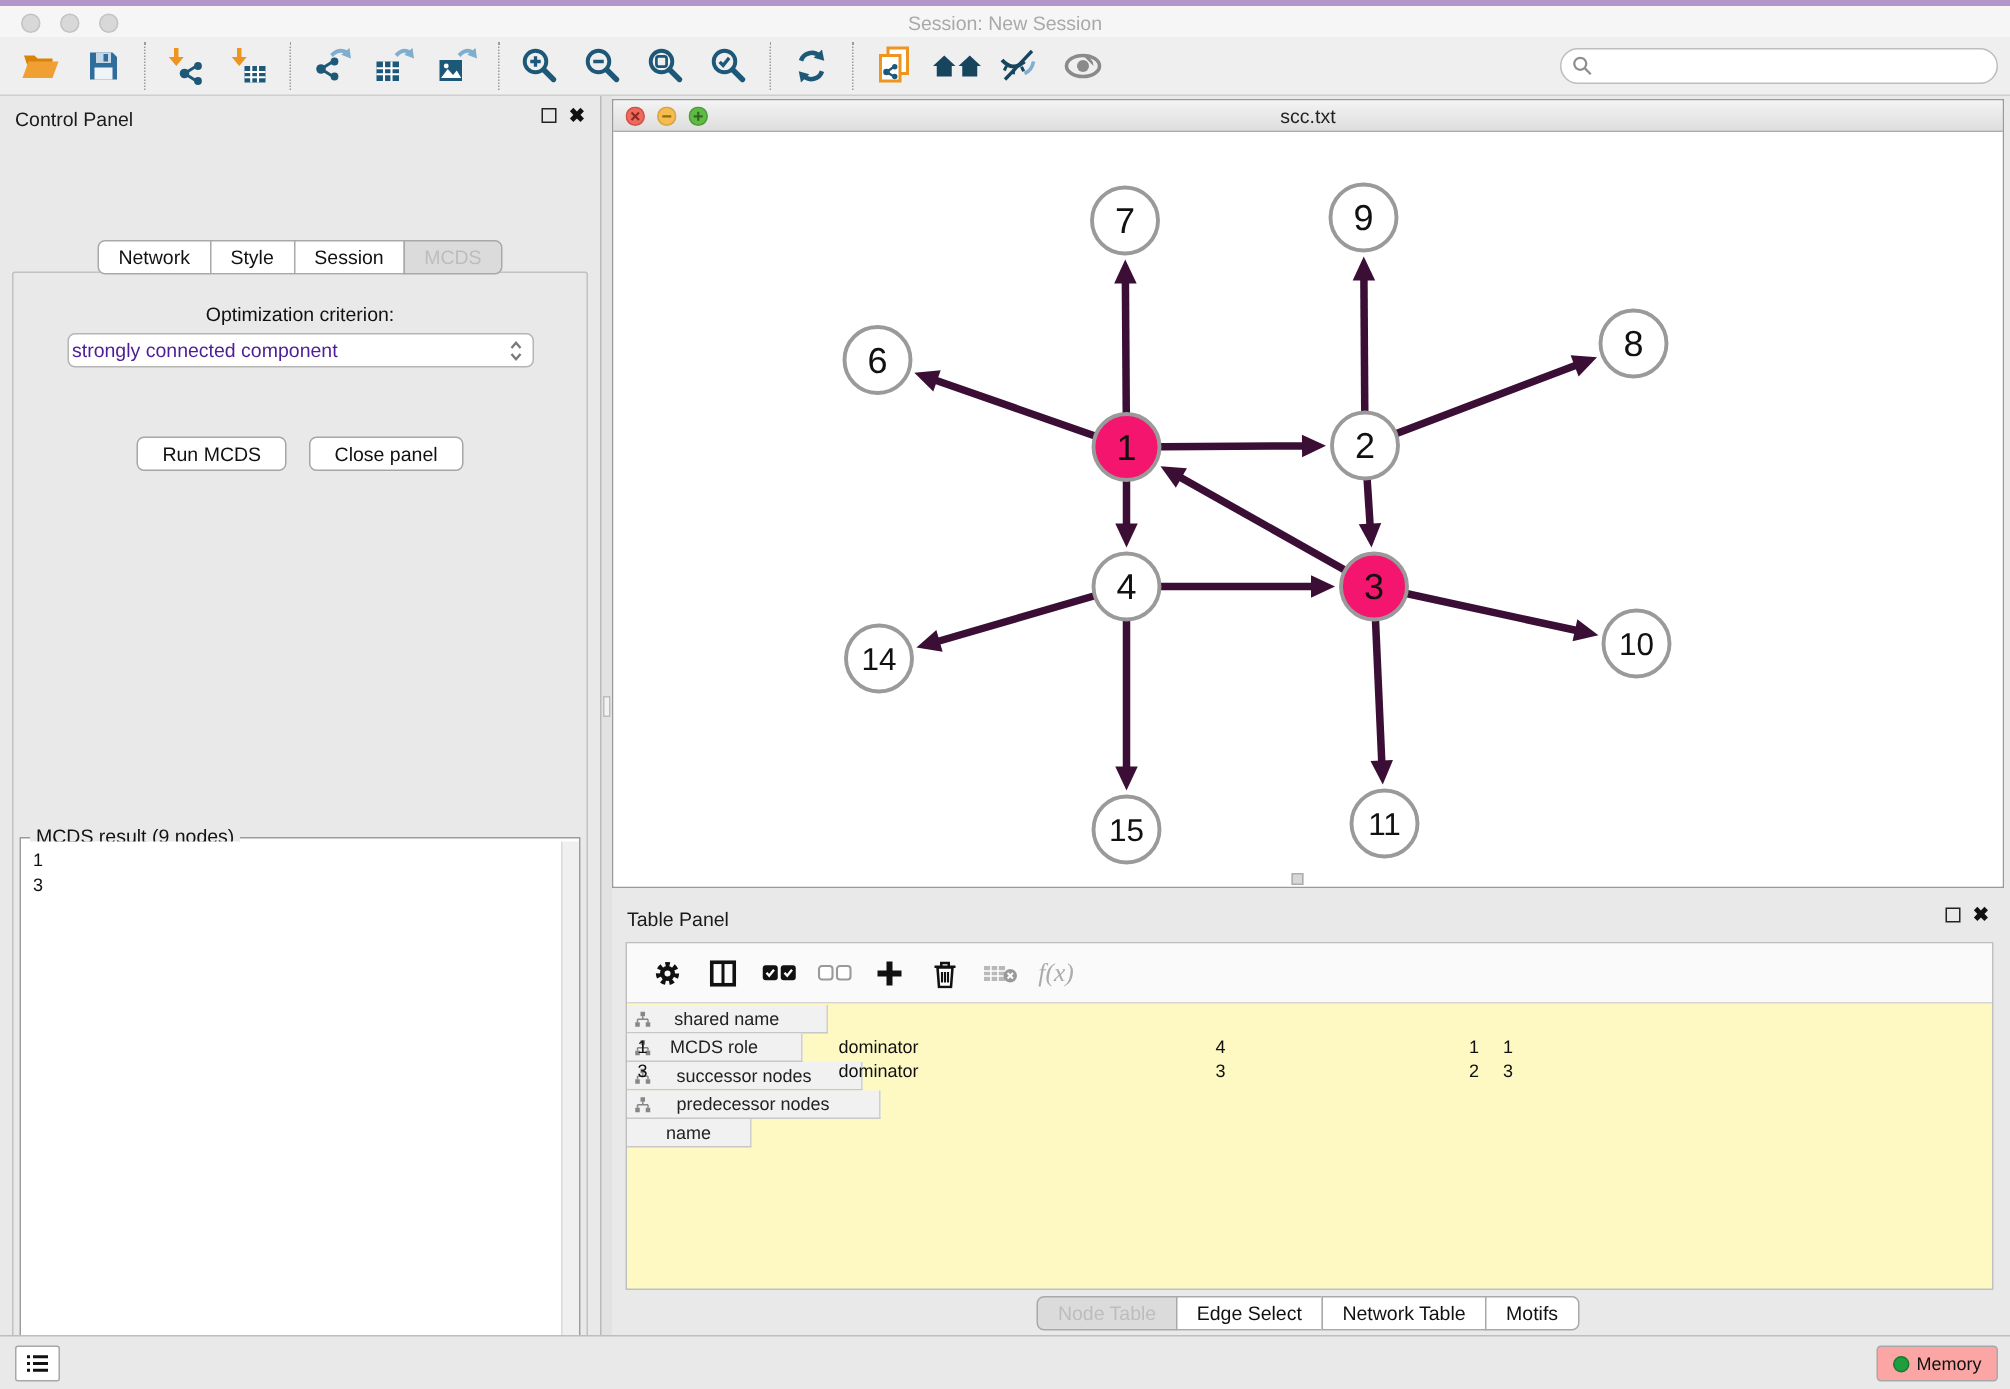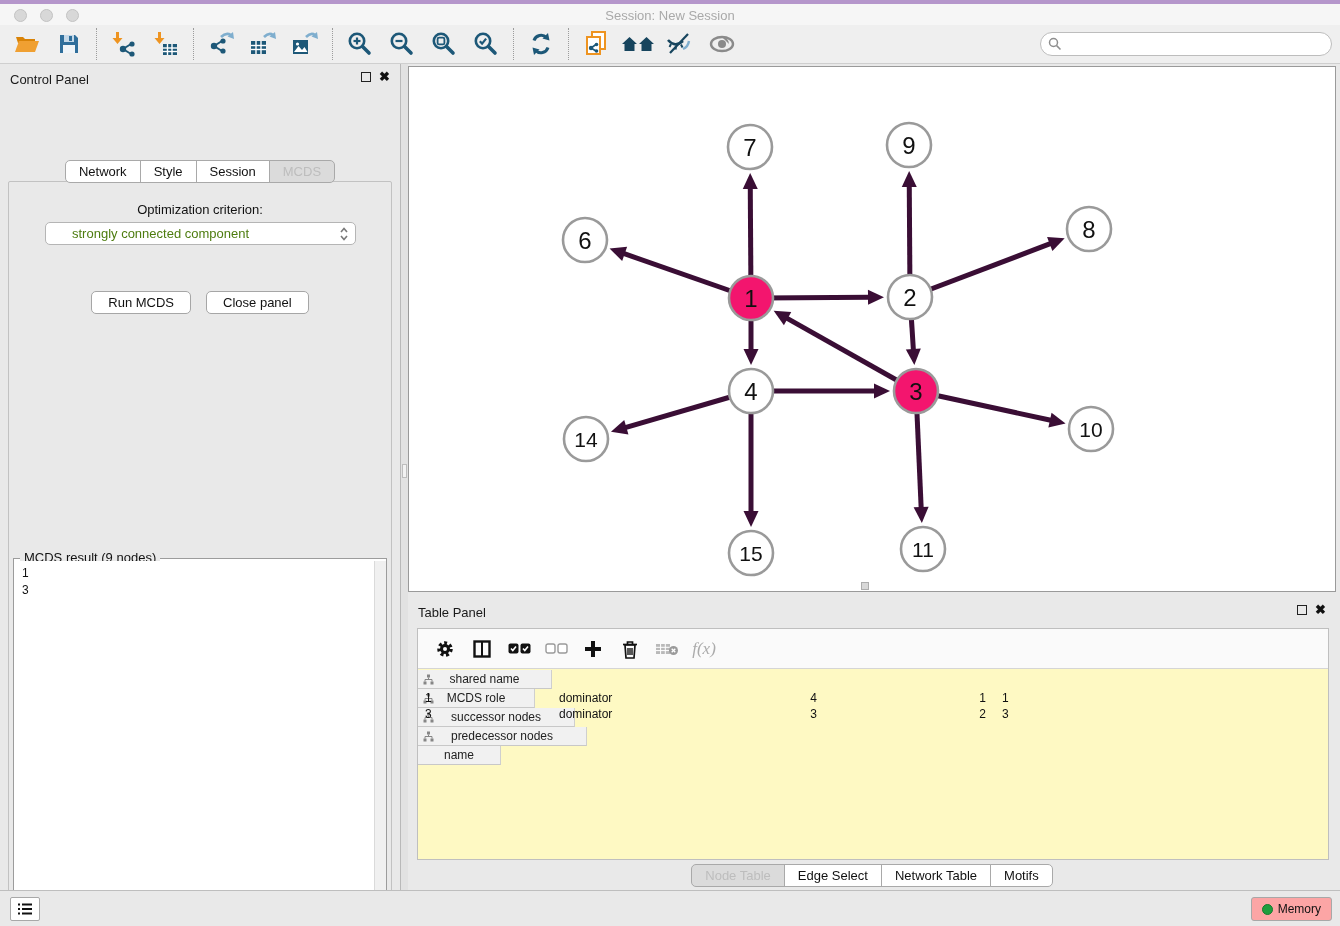--- a/index.html
+++ b/index.html
@@ -31,21 +31,21 @@
 
   .tabs-row { position:absolute; left:0; width:100%; display:flex; justify-content:center; z-index:2; }
   .cp-tabs { top:96px; }
   .tab { background:#fff; border:1px solid #A9A9A9; margin-left:-1px; padding:3px 13px; font-size:13px; color:#111; white-space:nowrap; }
   .tab.first { border-radius:5px 0 0 5px; margin-left:0; }
   .tab.last { border-radius:0 5px 5px 0; }
   .tab.selected { background:#DBDBDB; color:#BDBDBD; }
 
   .cp-content { position:absolute; left:8px; top:117px; width:384px; height:758px; background:#E9E9E9; border:1px solid #C2C2C2; border-radius:2px; }
   .opt-label { position:absolute; left:0; width:100%; top:20px; text-align:center; font-size:13px; color:#111; }
-  .select { position:absolute; left:36px; top:40px; width:311px; height:23px; background:#fff; border:1px solid #B5B5B5; border-radius:5px; font-size:13px; color:#4d7c0f; line-height:21px; padding-left:26px; }
+  .select { position:absolute; left:36px; top:40px; width:311px; height:23px; background:#fff; border:1px solid #B5B5B5; border-radius:5px; font-size:13px; color:#4c1d95; line-height:21px; padding-left:2px; }
   .stepper { position:absolute; right:6px; top:3px; }
   .btn-row { position:absolute; left:0; top:73px; width:100%; display:flex; justify-content:center; gap:15px;margin-top:36px; }
   .btn { background:#fff; border:1px solid #A6A6A6; border-radius:5px; padding:3px 16px; font-size:13px; color:#111; }
 
   .group { position:absolute; left:4px; top:376px; width:374px; height:375px; border:1px solid #9C9C9C; background:#fff; }
   .group-legend { position:absolute; top:-9px; left:6px; background:#E9E9E9; padding:0 4px; font-size:13px; color:#111; }
   .result-text { position:absolute; left:0; top:2px; right:12px; bottom:0; background:#fff; font-size:12px; line-height:17px; padding:4px 8px; white-space:pre; color:#111; }
   .result-scroll { position:absolute; right:0; top:2px; width:12px; bottom:0; background:#F0F0F0; border-left:1px solid #DADADA; }
 
   
@@ -298,20 +298,41 @@
         <div class="result-scroll"></div>
       </div>
     </div>
   </div>
 
   <div class="v-divider">
     <div class="v-grip"></div>
   </div>
 
   <div class="net-window">
+    <div class="net-titlebar">
+      <svg class="tl" style="left:8px" width="13" height="13" viewBox="0 0 13 13">
+        <circle cx="6.5" cy="6.5" r="6" fill="#EE6A5F" stroke="#CE5347" stroke-width="1"></circle>
+        <g stroke="#8E2A22" stroke-width="1.4">
+            <line x1="4" y1="4" x2="9" y2="9"></line>
+            <line x1="9" y1="4" x2="4" y2="9"></line>
+          </g>
+      </svg>
+      <svg class="tl" style="left:29px" width="13" height="13" viewBox="0 0 13 13">
+        <circle cx="6.5" cy="6.5" r="6" fill="#F5BD4F" stroke="#D9A33D" stroke-width="1"></circle>
+        <line x1="3.5" y1="6.5" x2="9.5" y2="6.5" stroke="#93690F" stroke-width="1.5"></line>
+      </svg>
+      <svg class="tl" style="left:50px" width="13" height="13" viewBox="0 0 13 13">
+        <circle cx="6.5" cy="6.5" r="6" fill="#62BA46" stroke="#4A9E34" stroke-width="1"></circle>
+        <g stroke="#2E6B1E" stroke-width="1.5">
+            <line x1="3.5" y1="6.5" x2="9.5" y2="6.5"></line>
+            <line x1="6.5" y1="3.5" x2="6.5" y2="9.5"></line>
+          </g>
+      </svg>
+      <div class="net-title">scc.txt</div>
+    </div>
     <svg id="graph" class="net-canvas" viewBox="0 0 926 503">
         <line x1="342" y1="210" x2="341.2648948534724" y2="98.99912287434069" stroke="#3A0E35" stroke-width="5"></line>
         <polygon points="341.1721816547571,84.99942986832144 348.77797513508494,100.94941123303163 333.77830405720715,101.0487468030838" fill="#3A0E35"></polygon>
         <line x1="342" y1="210" x2="213.76142168481576" y2="165.19374974529708" stroke="#3A0E35" stroke-width="5"></line>
         <polygon points="200.54492409513023,160.5759373344431 218.12332084629975,158.77317066665898 213.17566469181332,172.93370379846488" fill="#3A0E35"></polygon>
         <line x1="342" y1="210" x2="461.000791084478" y2="209.25156735166993" stroke="#3A0E35" stroke-width="5"></line>
         <polygon points="475.0005142049107,209.16351877858546 459.04799951714006,216.7639973909138 458.9536617602638,201.76429404759307" fill="#3A0E35"></polygon>
         <line x1="342" y1="210" x2="342" y2="263" stroke="#3A0E35" stroke-width="5"></line>
         <polygon points="342,277 334.5,261 349.5,261" fill="#3A0E35"></polygon>
         <line x1="501" y1="209" x2="500.2631521998495" y2="96.99913437713015" stroke="#3A0E35" stroke-width="5"></line>

